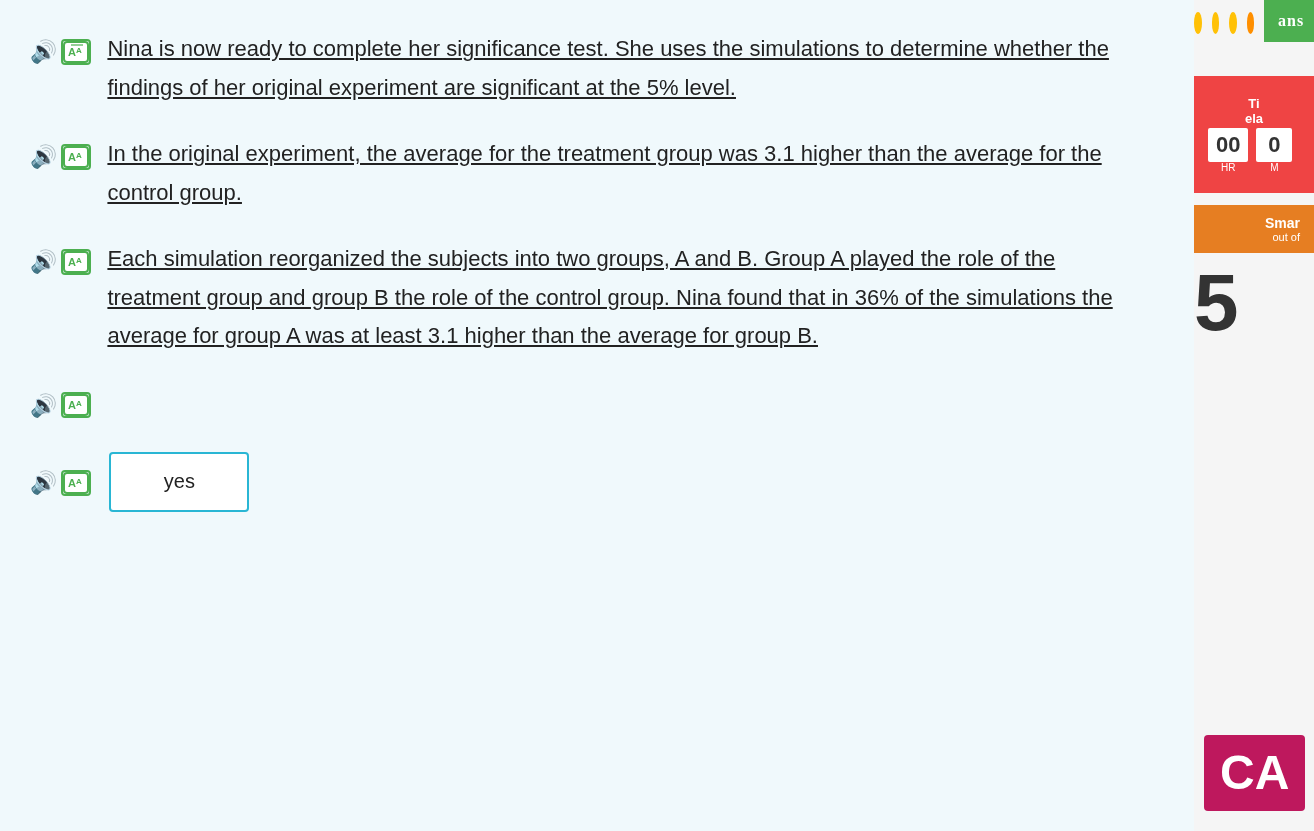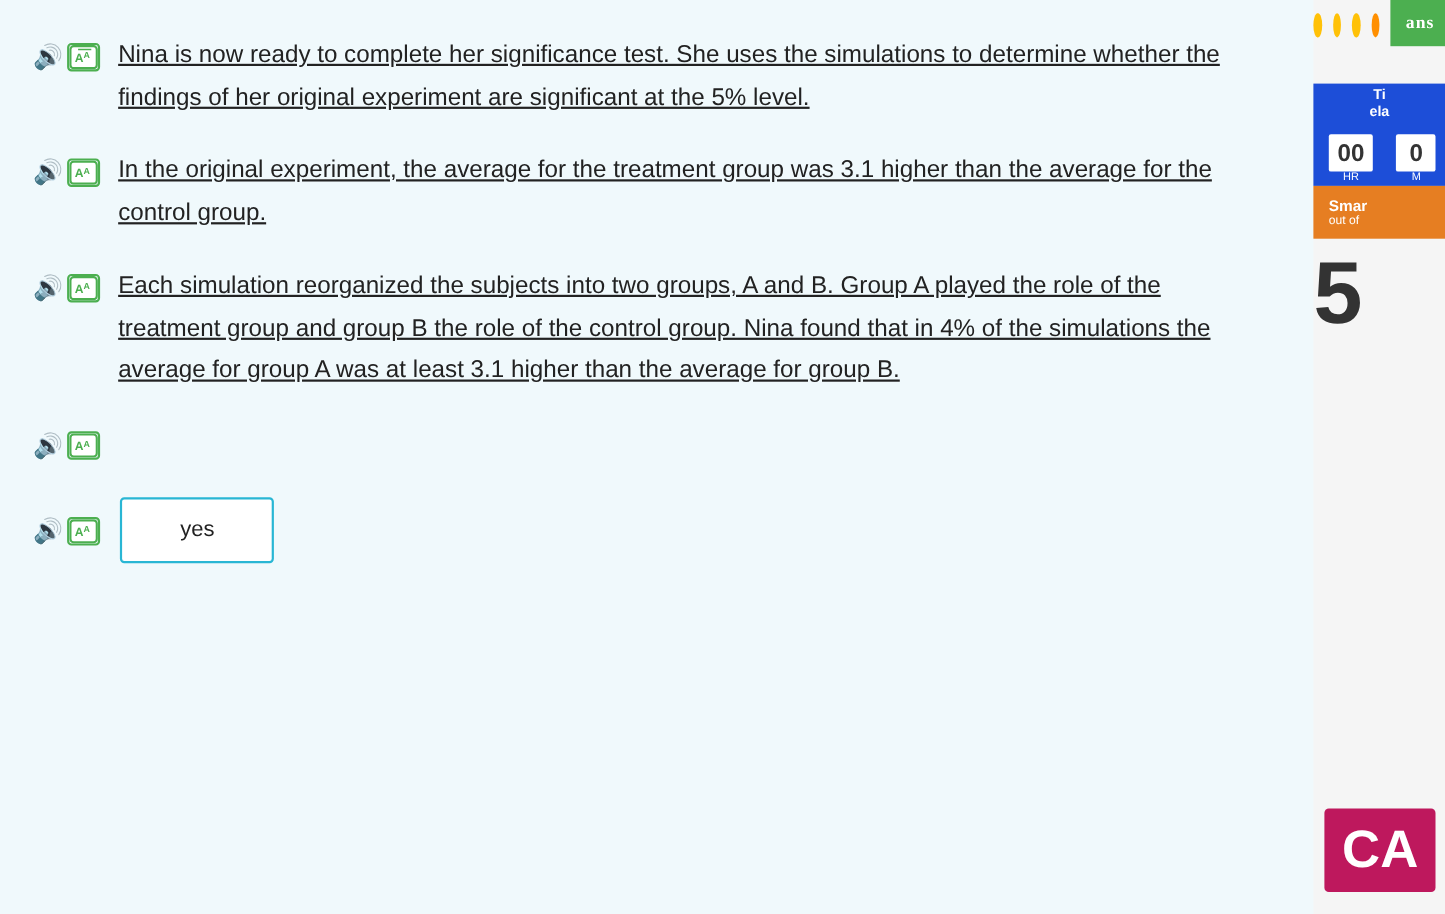--- a/index.html
+++ b/index.html
@@ -124,38 +124,38 @@
       background: white;
       color: #222;
       font-size: 20px;
       font-family: Arial, sans-serif;
       cursor: pointer;
       border-radius: 4px;
     }
 
     
     .timer-section {
-      background: #1d4ed8;
-      color: white;
-      padding: 2px 14px;
+      background: #ef4444;
+      color: white;
+      padding: 20px 14px;
       text-align: center;
       width: 100%;
       margin-top: 10px;
     }
 
     .timer-label {
       font-size: 13px;
       font-weight: bold;
       font-family: Arial, sans-serif;
     }
 
     .timer-display {
       display: flex;
-      gap: 21px;
-      margin-top: 14px;
+      gap: 8px;
+      margin-top: 2px;
       align-items: center;
     }
 
     .timer-box {
       background: white;
       color: #333;
       font-size: 22px;
       font-weight: bold;
       font-family: Arial, sans-serif;
       padding: 4px 8px;
@@ -177,21 +177,22 @@
       align-items: center;
     }
 
     
     .smart-score {
       background: #e67e22;
       color: white;
       padding: 10px 14px;
       width: 100%;
       font-family: Arial, sans-serif;
-      margin-top: 0;
+      margin-top: 12px;
+      text-align: right;
     }
 
     .smart-score-title {
       font-size: 14px;
       font-weight: bold;
     }
 
     .smart-score-sub {
       font-size: 11px;
     }
@@ -266,21 +267,21 @@
       <span class="icons-inline">
         <span class="audio-icon">🔊</span>
         <span class="translate-icon">
           <svg width="26" height="22" viewBox="0 0 26 22" fill="none">
             <rect x="1" y="1" width="24" height="20" rx="3" stroke="#4caf50" stroke-width="2" fill="white"></rect>
             <text x="5" y="15" font-size="11" fill="#4caf50" font-family="Arial" font-weight="bold">A</text>
             <text x="13" y="12" font-size="8" fill="#4caf50" font-family="Arial">A</text>
           </svg>
         </span>
       </span>
-      <span class="paragraph-text">Each simulation reorganized the subjects into two groups, A and B. Group A played the role of the treatment group and group B the role of the control group. Nina found that in 4% of the simulations the average for group A was at least 3.1 higher than the average for group B.</span>
+      <span class="paragraph-text">Each simulation reorganized the subjects into two groups, A and B. Group A played the role of the treatment group and group B the role of the control group. Nina found that in 36% of the simulations the average for group A was at least 3.1 higher than the average for group B.</span>
     </div>
   </div>
 
   <div class="paragraph-block">
     <div class="paragraph-line">
       <span class="icons-inline">
         <span class="audio-icon">🔊</span>
         <span class="translate-icon">
           <svg width="26" height="22" viewBox="0 0 26 22" fill="none">
             <rect x="1" y="1" width="24" height="20" rx="3" stroke="#4caf50" stroke-width="2" fill="white"></rect>

